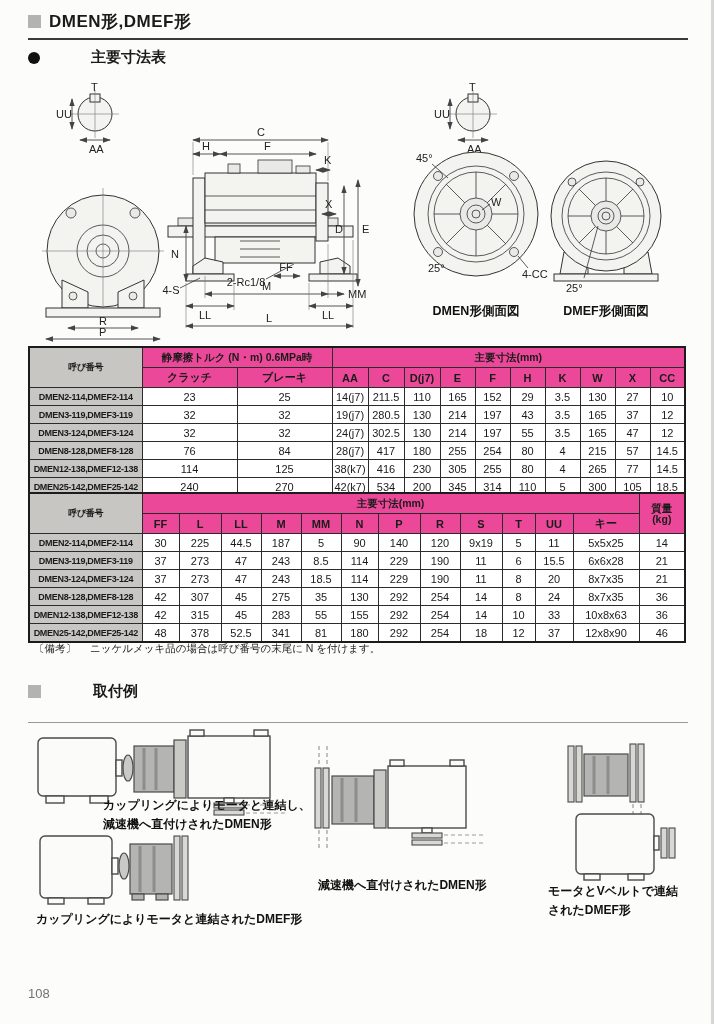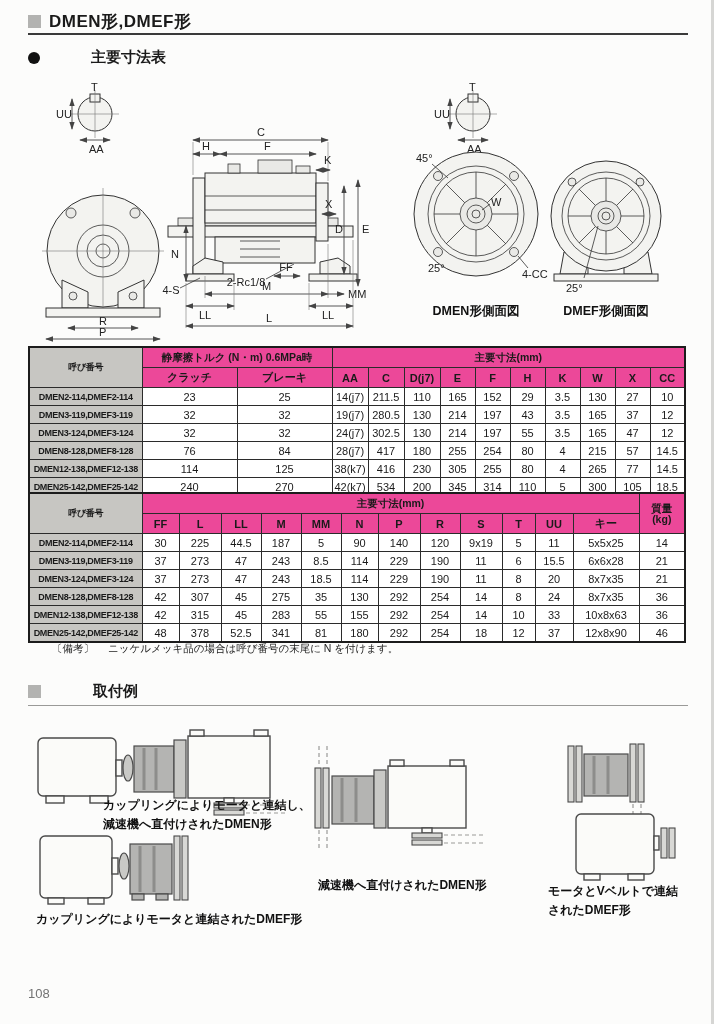--- a/index.html
+++ b/index.html
@@ -2,26 +2,26 @@
 <html><head>
 <meta charset="utf-8">
 <style>
   html,body{margin:0;padding:0;background:#e8e8e6;}
   .page{position:relative;width:714px;height:1024px;background:#fcfcfb;overflow:hidden;
         font-family:"Liberation Sans","DejaVu Sans",sans-serif;color:#1a1a1a;}
   .page::after{content:"";position:absolute;right:0;top:0;width:3px;height:100%;background:#d6d6d4;}
 
   
   .title-bar{position:absolute;left:28px;top:10px;width:660px;border-bottom:2px solid #3a3a3a;
-             display:flex;align-items:center;}
+             padding-bottom:5px;display:flex;align-items:center;}
   .sq-marker{display:inline-block;width:13px;height:13px;background:#b3b3b1;margin-right:8px;}
   .title-text{font-size:17px;font-weight:bold;letter-spacing:.5px;}
   .sec-head{position:absolute;display:flex;align-items:center;font-size:15px;font-weight:bold;gap:44px;}
   .dot{display:inline-block;width:12px;height:12px;border-radius:50%;background:#111;margin-right:7px;}
-  .sec2{left:28px;top:682px;width:660px;border-bottom:1px solid #9a9a98;padding-bottom:4px;}
+  .sec2{left:28px;top:682px;width:660px;border-bottom:1px solid #9a9a98;padding-bottom:21px;}
 
   
   .diagram{position:absolute;left:28px;top:78px;}
   .diagram text{font-family:"Liberation Sans","DejaVu Sans",sans-serif;font-size:11px;fill:#222;}
   .diagram text.cap{font-size:12.5px;font-weight:bold;fill:#111;}
   .dim{stroke:#444;stroke-width:.9;fill:none;}
   .ext{stroke:#777;stroke-width:.6;fill:none;}
   .body-fill{fill:#f3f3f0;stroke:#333;stroke-width:1;}
   .body-light{fill:#e9e9e6;stroke:#333;stroke-width:.8;}
   .thin{stroke:#333;stroke-width:.8;fill:none;}
@@ -30,21 +30,21 @@
   table{border-collapse:collapse;table-layout:fixed;background:#fff;position:absolute;left:28px;}
   #table1{top:346px;} #table2{top:492px;}
   th,td{border:1px solid #2b2b2b;text-align:center;vertical-align:middle;padding:0;overflow:hidden;}
   table{border:2px solid #1c1c1c;}
   th{background:#ec4899;font-size:11px;font-weight:bold;height:19px;}
   th.grp{font-size:10.5px;}
   td{font-size:11px;height:17px;}
   td.model,th.model{background:#c7c6c2;font-weight:bold;font-size:9px;letter-spacing:-.3px;}
   th.mass{font-size:10.5px;line-height:11px;}
 
-  .note{position:absolute;left:34px;top:642px;font-size:10.5px;color:#222;margin-left:18px;}
+  .note{position:absolute;left:34px;top:642px;font-size:10.5px;color:#222;}
   .note .lbl{margin-right:14px;}
 
   
   .mount{position:absolute;left:28px;top:710px;width:660px;height:250px;}
   .mount svg{position:absolute;left:0;top:0;}
   .mcap{position:absolute;font-size:12px;font-weight:bold;color:#111;line-height:19px;white-space:nowrap;}
   .machine{fill:#fbfbf9;stroke:#4a4a4a;stroke-width:1.4;}
   .clutch{fill:#b4b4b2;stroke:#4a4a4a;stroke-width:1.2;}
   .flange{fill:#c9c9c6;stroke:#4a4a4a;stroke-width:1.2;}
   .pulley{fill:#d8d8d5;stroke:#4a4a4a;stroke-width:1.1;}

